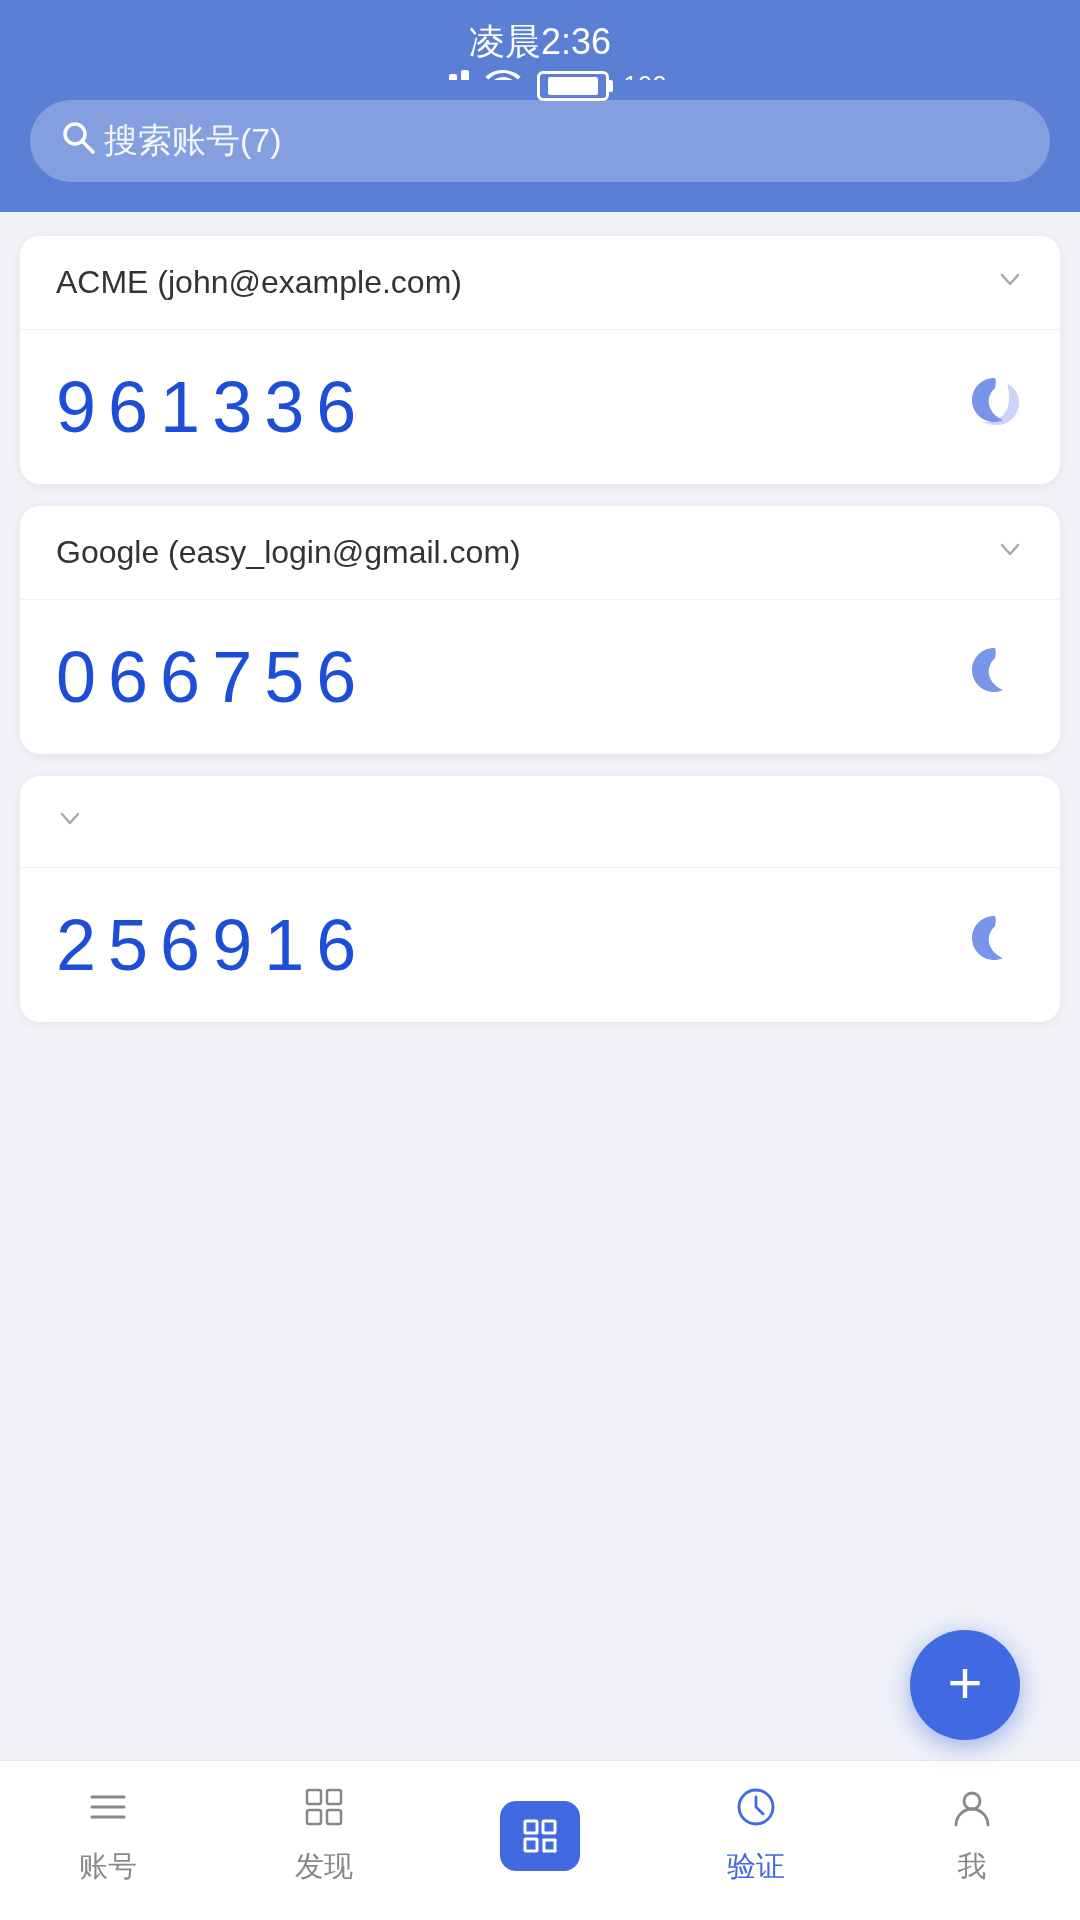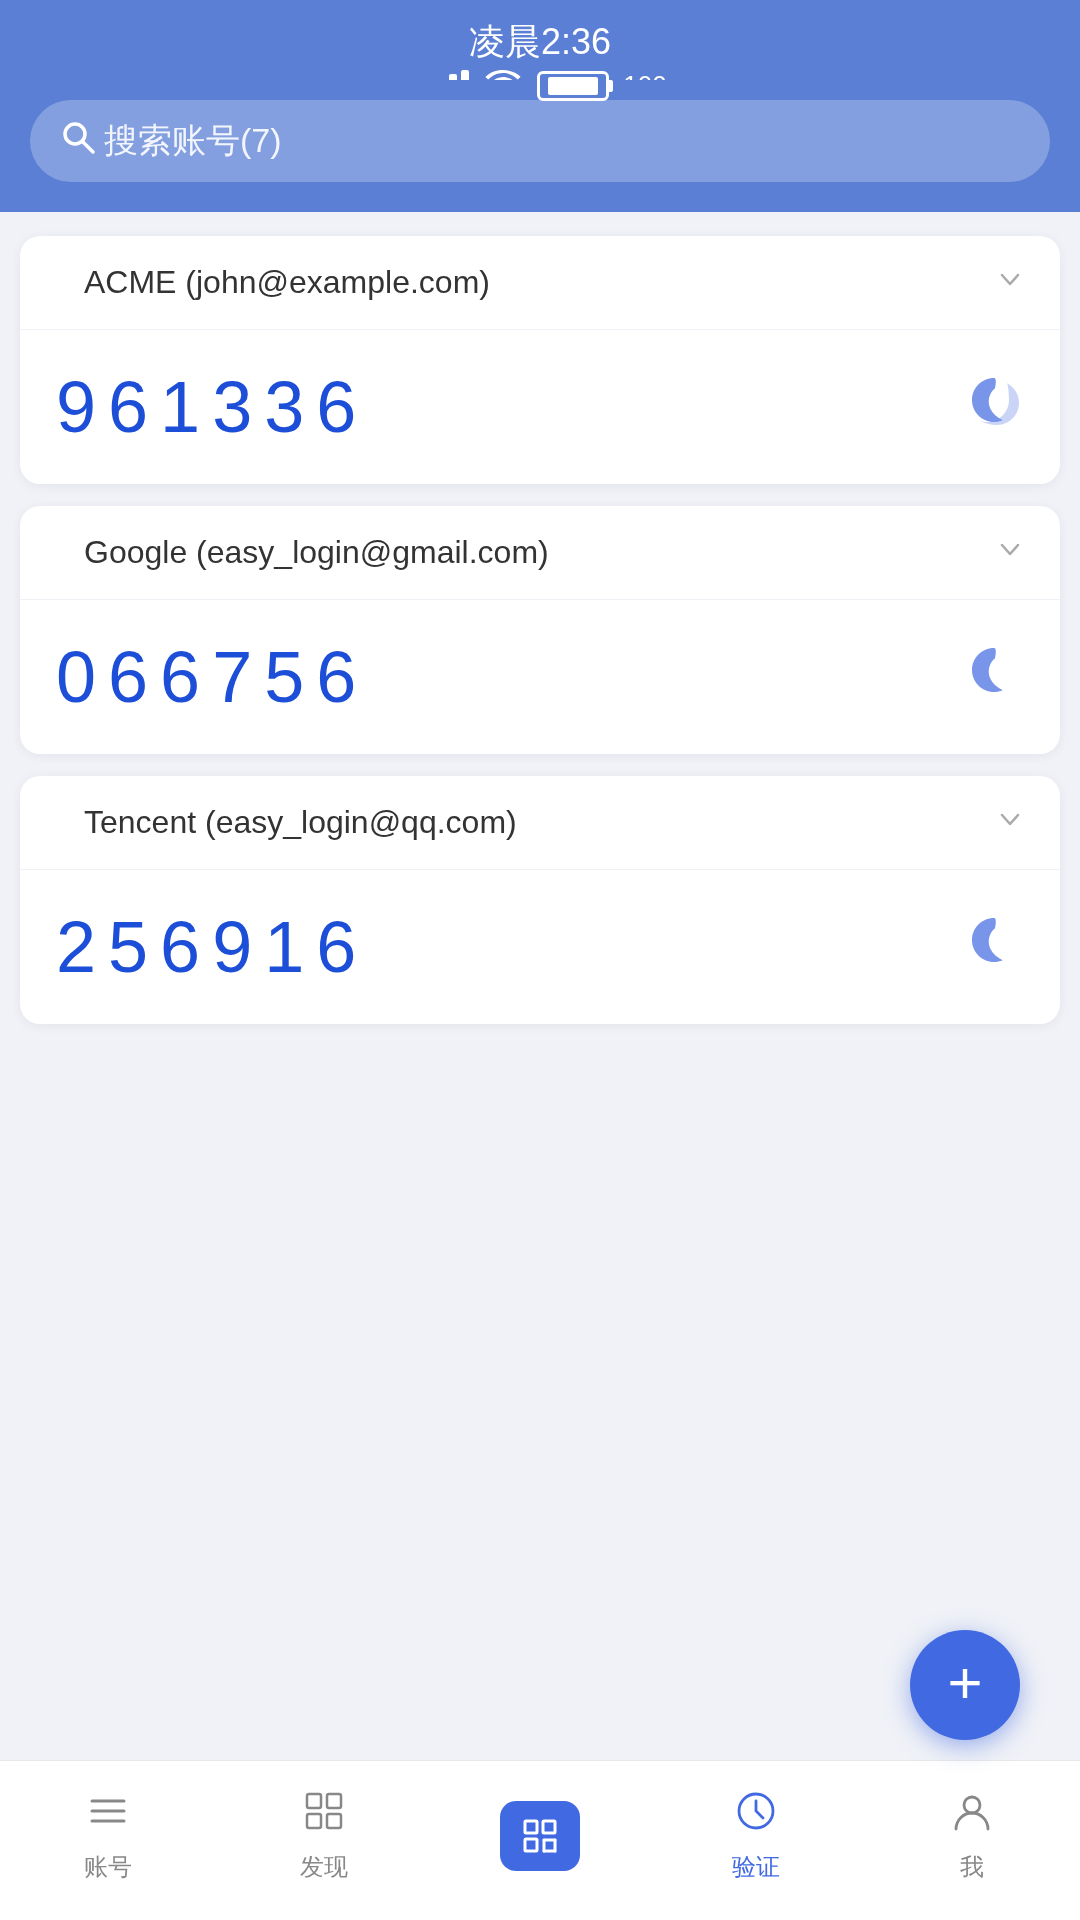--- a/index.html
+++ b/index.html
@@ -93,21 +93,20 @@
       display: flex;
       align-items: center;
       justify-content: space-between;
       padding: 28px 36px;
       border-bottom: 1.5px solid #f0f2f7;
     }
     .account-name {
       font-size: 32px;
       color: #333;
       font-weight: 400;
-      margin-left: 28px;
     }
     .chevron-icon {
       color: #aaa;
       font-size: 28px;
     }
     .otp-section {
       display: flex;
       align-items: center;
       justify-content: space-between;
       padding: 36px 36px;
@@ -178,21 +177,21 @@
       width: 80px;
       height: 70px;
       display: flex;
       align-items: center;
       justify-content: center;
     }
     .nav-icon-active svg {
       fill: white;
     }
     .nav-label {
-      font-size: 24px;
+      font-size: 29px;
       color: #888;
     }
     .nav-label-active {
       color: #4169e1;
     }
   </style>
 </head>
 <body>
 
 <div class="status-bar">
@@ -269,21 +268,20 @@
       <span class="otp-icon">
         <svg width="60" height="60" viewBox="0 0 60 60" fill="#4169e1">
           <path d="M30 8c-12.15 0-22 9.85-22 22s9.85 22 22 22c3.1 0 6.05-.64 8.72-1.8C33.4 47.7 28.9 44 26.5 39c-3.5-7.1-1.6-15.7 4.5-20.7C32.8 10.1 31.4 8 30 8z"></path>
         </svg>
       </span>
     </div>
   </div>
 
   <div class="account-card">
     <div class="account-header">
-      <span class="account-name">Tencent (easy_login@qq.com)</span>
       <span class="chevron-icon">
         <svg width="28" height="28" viewBox="0 0 28 28" fill="none">
           <polyline points="6,10 14,19 22,10" stroke="#aaa" stroke-width="2.5" stroke-linecap="round" stroke-linejoin="round"></polyline>
         </svg>
       </span>
     </div>
     <div class="otp-section">
       <span class="otp-code">256916</span>
       <span class="otp-icon">
         <svg width="60" height="60" viewBox="0 0 60 60" fill="#4169e1">

